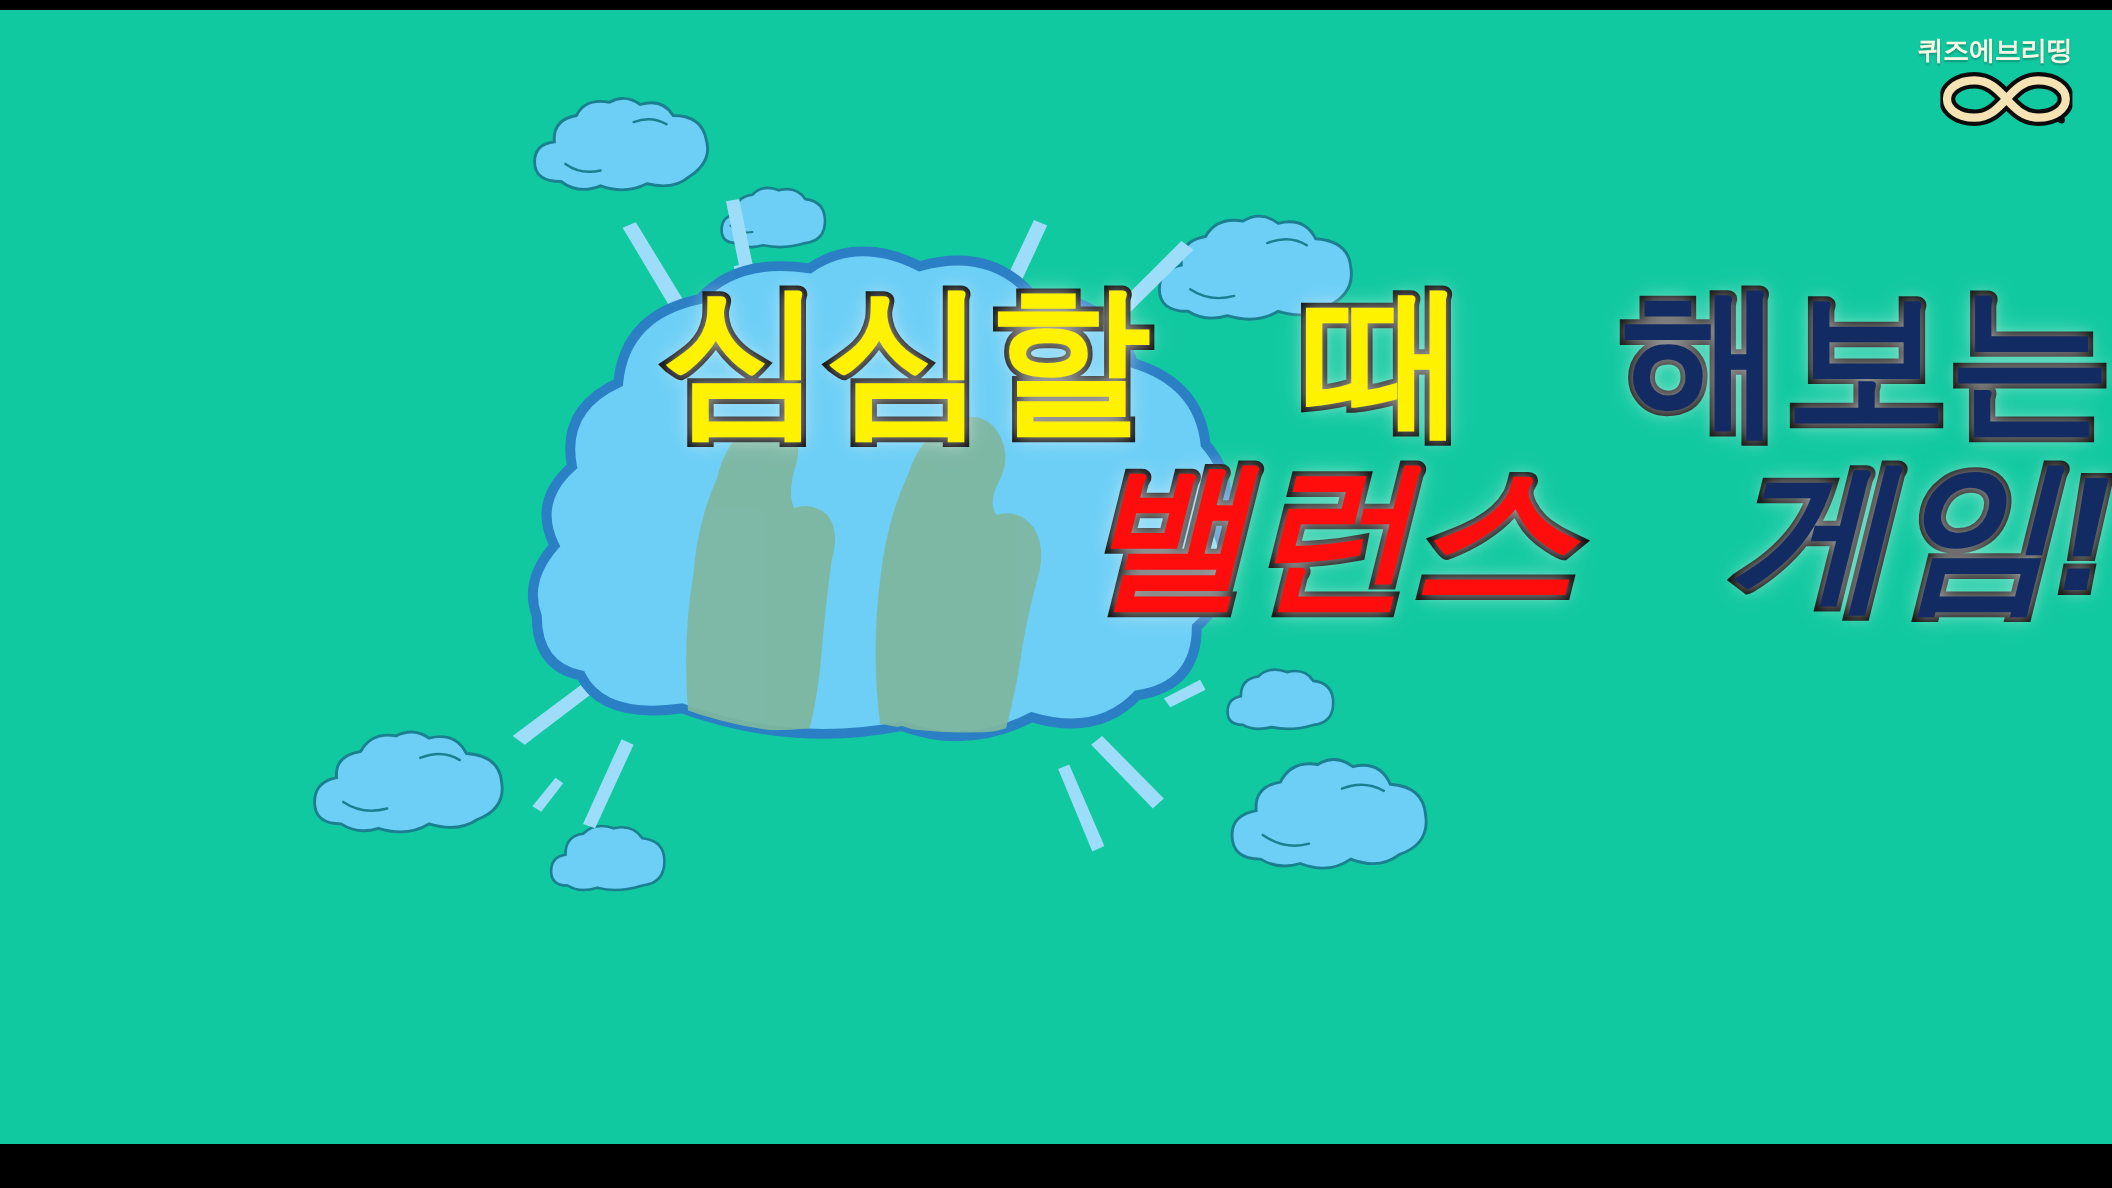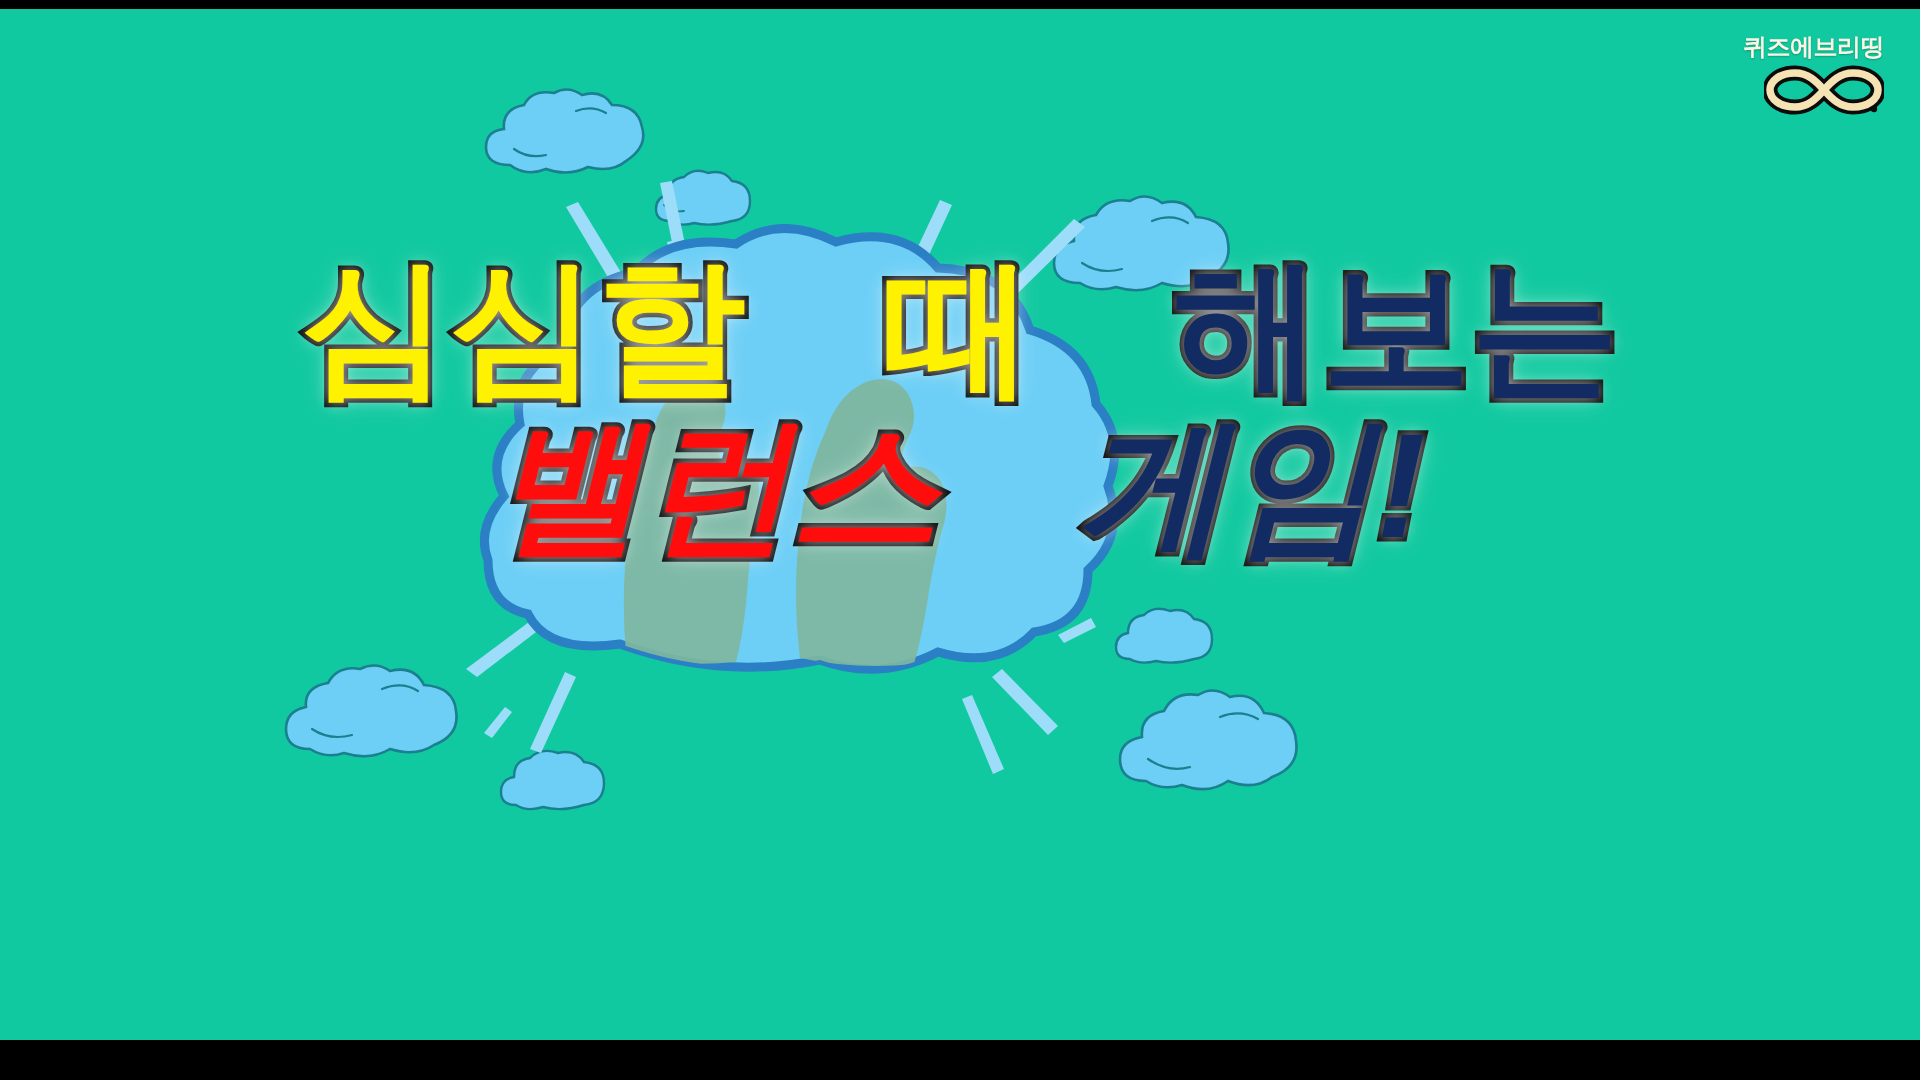--- a/index.html
+++ b/index.html
@@ -35,21 +35,21 @@
 
   
   #centercloud { position:absolute; left:470px; top:215px; width:660px; height:460px; }
   #centercloud svg { display:block; width:100%; height:100%; }
 
   
   #title {
     position:absolute; left:0; top:245px;
     width:1920px;
     z-index:40;
-    text-align:center;
+    text-align:right;
     line-height:0.98;
     letter-spacing:0.035em;
   }
   .tline { white-space:nowrap; }
   .tline1 { font-size:148px; }
   .tline2 { font-size:148px; margin-top:14px;font-style:italic; }
 
   .tword {
     font-family:"Liberation Sans", sans-serif;
     font-weight:bold;

